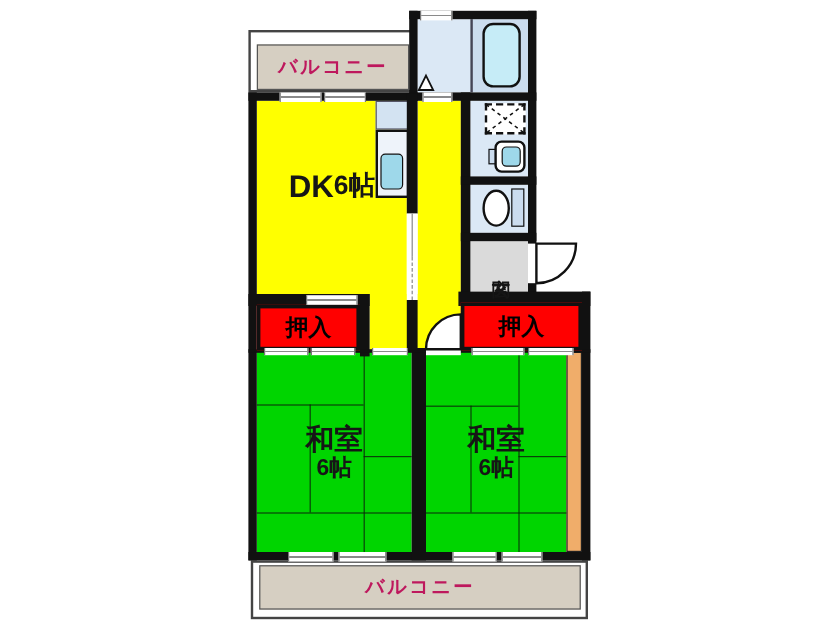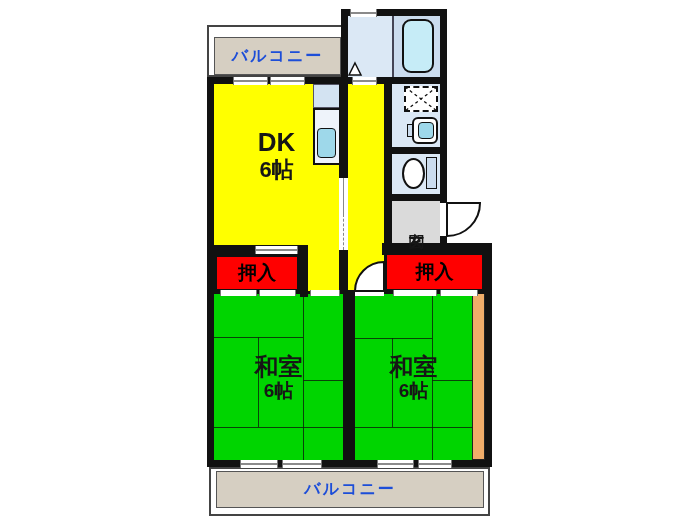--- a/index.html
+++ b/index.html
@@ -9,21 +9,21 @@
   .wall{position:absolute;box-sizing:border-box;background:var(--wall,#111);}
   .fill{position:absolute;box-sizing:border-box;}
   .win{position:absolute;box-sizing:border-box;background:
        linear-gradient(to bottom,rgba(0,0,0,0) 42%,#8a8a8a 42%,#8a8a8a 58%,rgba(0,0,0,0) 58%),#fff;
        border-left:1px solid #777;border-right:1px solid #777;}
   .tline{position:absolute;background:rgba(10,40,10,.85);}
   .lbl{position:absolute;display:flex;align-items:center;justify-content:center;
        text-align:center;white-space:nowrap;}
   .roomname{font-weight:700;font-size:24px;line-height:1.1;}
   .roomsize{font-weight:700;font-size:19px;line-height:1.15;}
-  .balct{font-size:16px;font-weight:600;letter-spacing:2px;color:#1d4ed8;}
+  .balct{font-size:16px;font-weight:600;letter-spacing:2px;color:#be185d;}
   .closett{font-size:19px;font-weight:700;color:#000;}
   svg{position:absolute;left:0;top:0;}
 </style>
 </head>
 <body>
 
 <div id="stage">
 
   <div class="abs" style="left:207px;top:25px;width:140px;height:52px;background:#fff;border:2px solid #444;"></div>
   <div class="abs" style="left:214px;top:37px;width:127px;height:38px;background:var(--balcony-beige,#d6cfc2);border:1px solid #555;"></div>
@@ -120,21 +120,21 @@
     <div class="abs" style="left:4px;top:36px;width:0;height:36px;border-left:1px dashed #888;"></div>
   </div>
 
   <svg width="700" height="525" viewBox="0 0 700 525">
     <path d="M 447 236 A 33 33 0 0 0 480 203 L 447 203 Z" fill="#ffffff" stroke="#111" stroke-width="2"></path>
     <path d="M 355 291 A 29 29 0 0 1 384 262 L 384 291 Z" fill="#ffffff" stroke="#111" stroke-width="2"></path>
     <path d="M 355 63 L 361 75 L 349 75 Z" fill="#ffffff" stroke="#111" stroke-width="1.5"></path>
     <path d="M 405 87 L 437 111 M 437 87 L 405 111" fill="none" stroke="#111" stroke-width="1.3" stroke-dasharray="3 3"></path>
   </svg>
 
-  <div class="lbl" style="left:214px;top:120px;width:125px;height:70px;flex-direction:column;">
+  <div class="lbl" style="left:214px;top:120px;width:125px;height:70px;flex-direction:row;">
     <div class="roomname" style="font-size:26px;">DK</div>
     <div class="roomsize" style="font-size:22px;">6帖</div>
   </div>
 
   <div class="lbl" style="left:214px;top:345px;width:129px;height:66px;flex-direction:column;">
     <div class="roomname">和室</div>
     <div class="roomsize">6帖</div>
   </div>
 
   <div class="lbl" style="left:355px;top:345px;width:117px;height:66px;flex-direction:column;">

